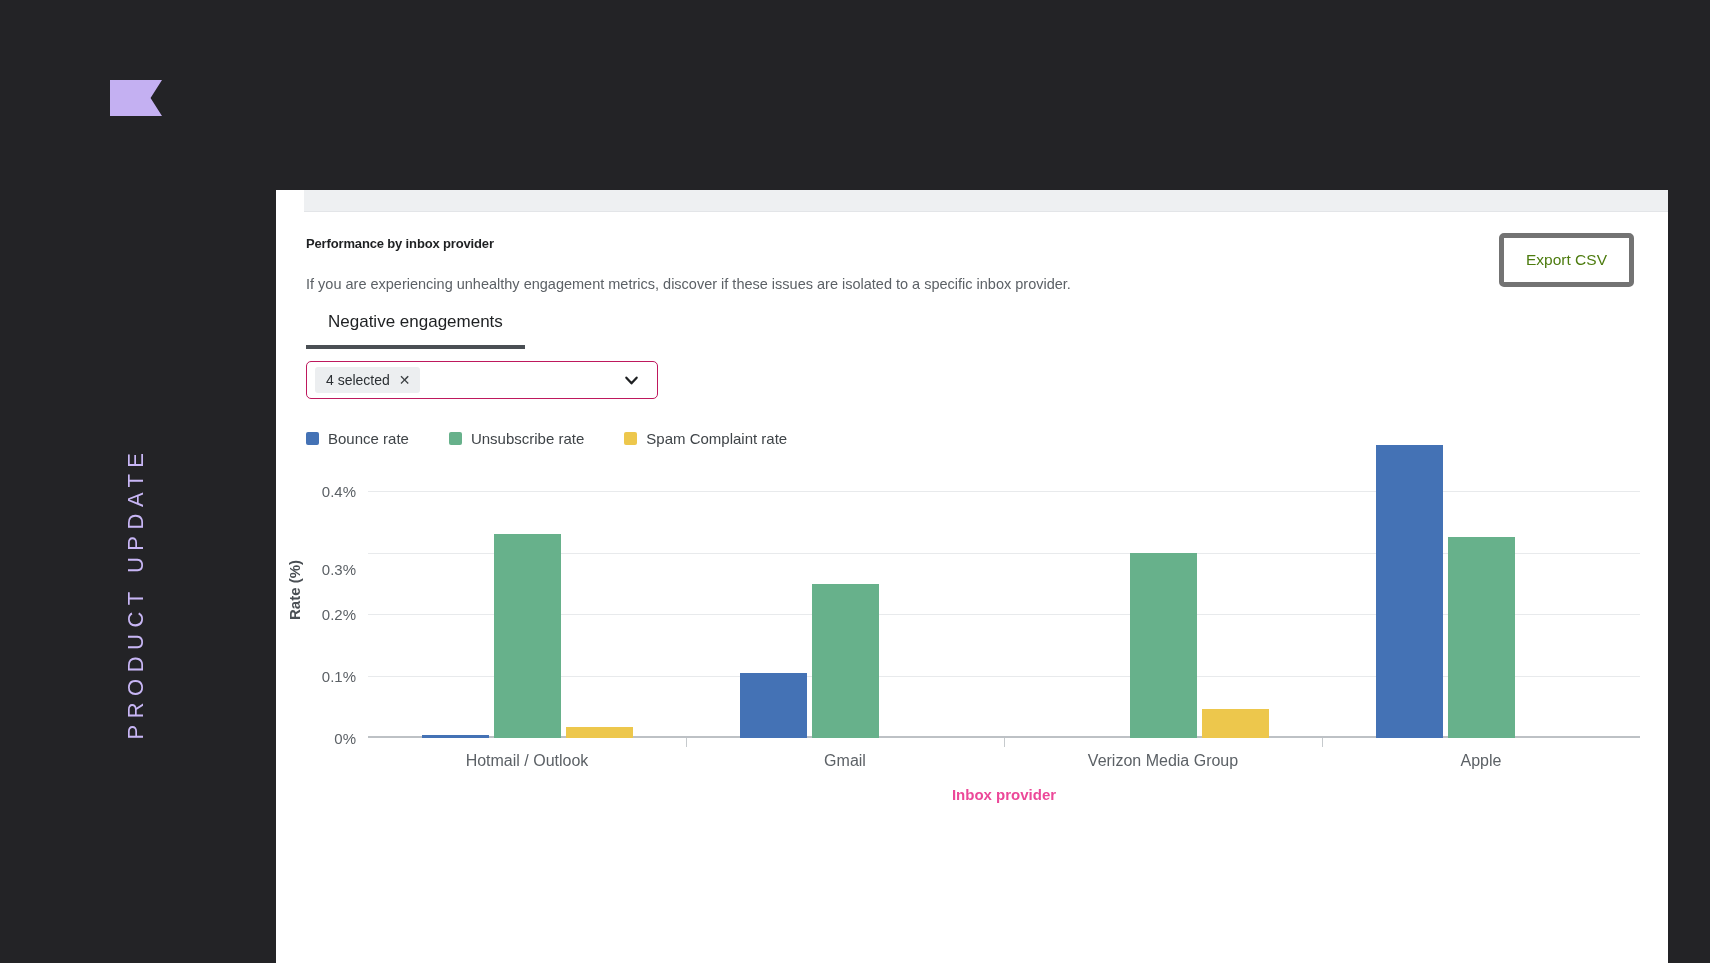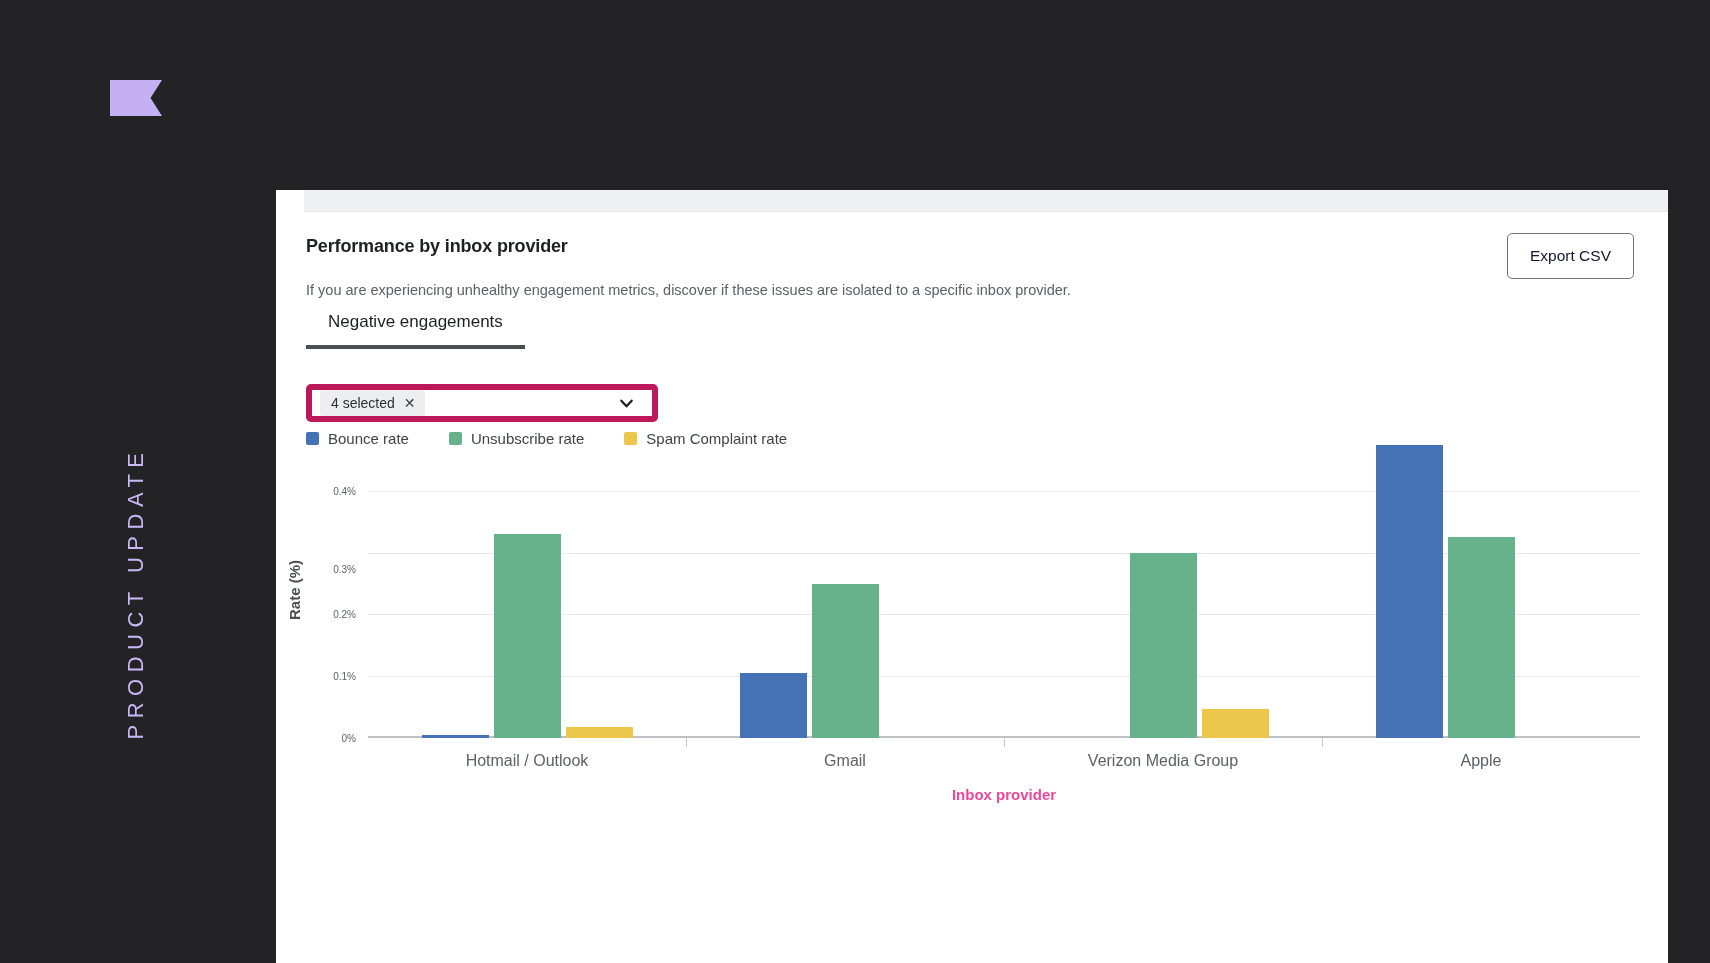--- a/index.html
+++ b/index.html
@@ -46,35 +46,35 @@
   }
   #panel-topstrip {
     position: absolute; left: 28px; top: 0;
     width: 1364px; height: 22px;
     background: #eef0f2;
     border-bottom: 1px solid #e3e5e8;
   }
 
   #card-head { position: absolute; left: 30px; top: 46px; }
   #card-title {
-    font-size: 18px; font-weight: 700; color: #1e2022;
+    font-size: 13px; font-weight: 700; color: #1e2022;
     letter-spacing: -0.15px;
   }
   #card-sub {
     margin-top: 25px;
     font-size: 14.5px; color: #5c6166; font-weight: 400;
   }
 
   #export-csv {
     position: absolute; right: 34px; top: 43px;
     padding: 13px 22px;
     background: #fff;
-    border: 1px solid #737373;
+    border: 5px solid #737373;
     border-radius: 5px;
-    font-size: 15.5px; color: #0f172a;
+    font-size: 15.5px; color: #4d7c0f;
     font-family: "Liberation Sans", sans-serif;
     cursor: pointer;
     white-space: nowrap;
   }
 
   
   #tabs {
     position: absolute; left: 30px; top: 118px;
     display: flex; align-items: flex-end;
   }
@@ -86,24 +86,24 @@
     white-space: nowrap;
     border-bottom: 4px solid transparent;
   }
   .tab.active {
     color: #1e2022;
     border-bottom-color: #4a4f54;
   }
 
   
   #provider-select {
-    position: absolute; left: 30px; top: 194px;
+    position: absolute; left: 30px; top: 171px;
     width: 352px; height: 38px;
     background: #fff;
-    border: 6px solid #be185d;
+    border: 1px solid #be185d;
     border-radius: 5px;
     display: flex; align-items: center;
     padding: 0 8px;
     cursor: pointer;
   }
   #select-chip {
     display: inline-flex; align-items: center; gap: 9px;
     background: #eceef0;
     border-radius: 3px;
     padding: 5px 9px 5px 11px;
@@ -140,21 +140,21 @@
     left: 10px; top: 160px;
     transform: rotate(-90deg);
     transform-origin: left top;
     font-size: 15px; font-weight: 700; color: #4a4f54;
     white-space: nowrap;
   }
   .y-tick {
     position: absolute;
     right: 0; width: 62px;
     text-align: right;
-    font-size: 10px; color: #5c6166;
+    font-size: 15px; color: #5c6166;
     transform: translateY(-50%);
   }
   #y-axis-labels {
     position: absolute; left: 18px; top: 0; width: 62px; height: 100%;
   }
   #plot {
     position: absolute;
     left: 92px; top: 0;
     width: 1272px; height: 278px;
   }

